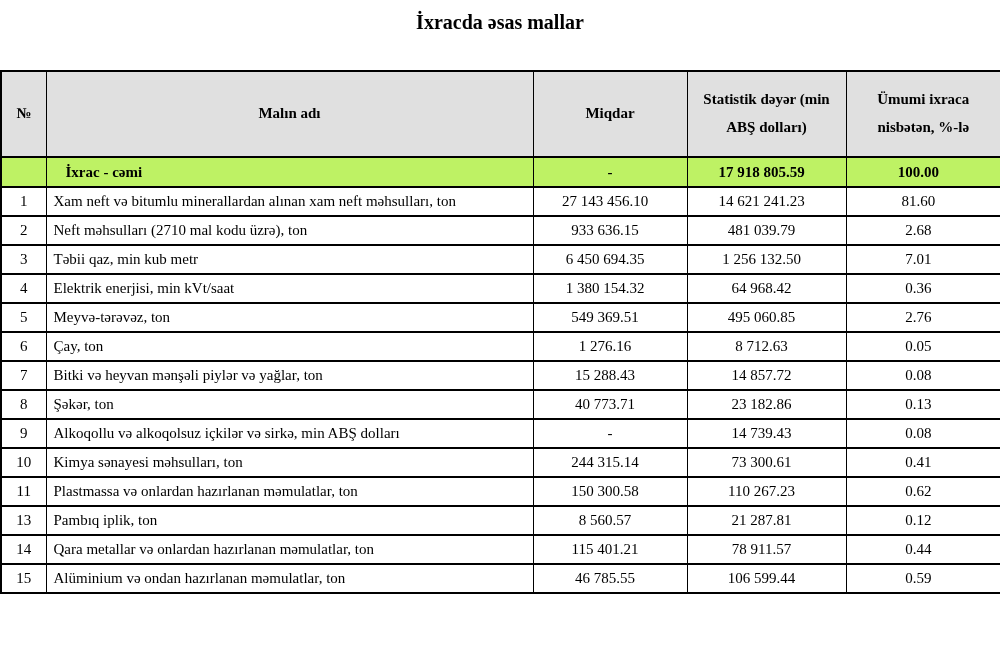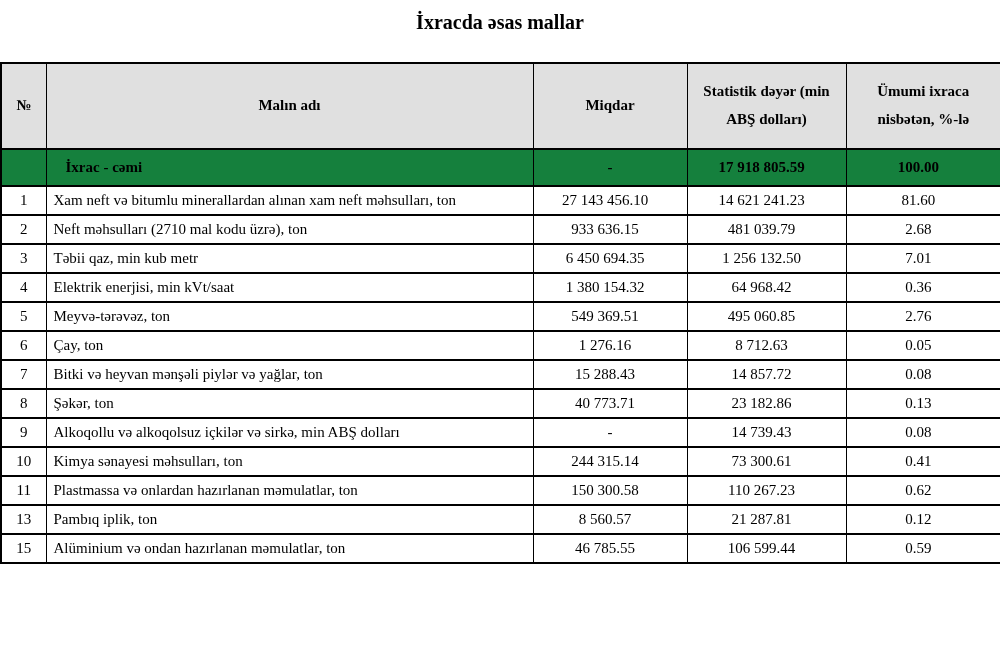--- a/index.html
+++ b/index.html
@@ -4,21 +4,21 @@
 <style>
   * { box-sizing: border-box; }
   html, body { margin: 0; padding: 0; background: #ffffff; color: #000000; }
   body { font-family: "Liberation Serif", "DejaVu Serif", serif; width: 1000px; }
 
   .page-title {
     text-align: center;
     font-weight: bold;
     font-size: 20px;
     padding: 11px 0 0 0;
-    height: 62px;
+    height: 70px;
   }
 
   table.export-table {
     width: 1000px;
     border-collapse: collapse;
     table-layout: fixed;
     border: 2px solid #000;
   }
 
   .export-table th,
@@ -36,23 +36,23 @@
   .export-table thead th {
     background: #e0e0e0;
     font-weight: bold;
     text-align: center;
     height: 86px;
     line-height: 1.85;
     padding: 2px 6px;
   }
 
   tr.summary-row td {
-    background: #15803d;
+    background: #bef264;
     font-weight: bold;
-    height: 37px;
+    height: 30px;
   }
 
   tr.data-row td { height: 29px; background: #ffffff; }
 
   td.c-no  { text-align: center; }
   td.c-name { text-align: left; padding-left: 7px; padding-right: 4px; }
   td.c-name.summary-name { padding-left: 19px; }
   td.c-num { text-align: center; padding-right: 10px; }
   td.c-num.c-dash { text-align: center; padding-right: 0; }
 </style>
@@ -164,20 +164,27 @@
         <td class="c-num">0.62</td>
       </tr>
       <tr class="data-row">
         <td class="c-no">13</td>
         <td class="c-name">Pambıq iplik, ton</td>
         <td class="c-num">8 560.57</td>
         <td class="c-num">21 287.81</td>
         <td class="c-num">0.12</td>
       </tr>
       <tr class="data-row">
+        <td class="c-no">14</td>
+        <td class="c-name">Qara metallar və onlardan hazırlanan məmulatlar, ton</td>
+        <td class="c-num">115 401.21</td>
+        <td class="c-num">78 911.57</td>
+        <td class="c-num">0.44</td>
+      </tr>
+      <tr class="data-row">
         <td class="c-no">15</td>
         <td class="c-name">Alüminium və ondan hazırlanan məmulatlar, ton</td>
         <td class="c-num">46 785.55</td>
         <td class="c-num">106 599.44</td>
         <td class="c-num">0.59</td>
       </tr>
     </tbody>
 </table>
 
 </body></html>

